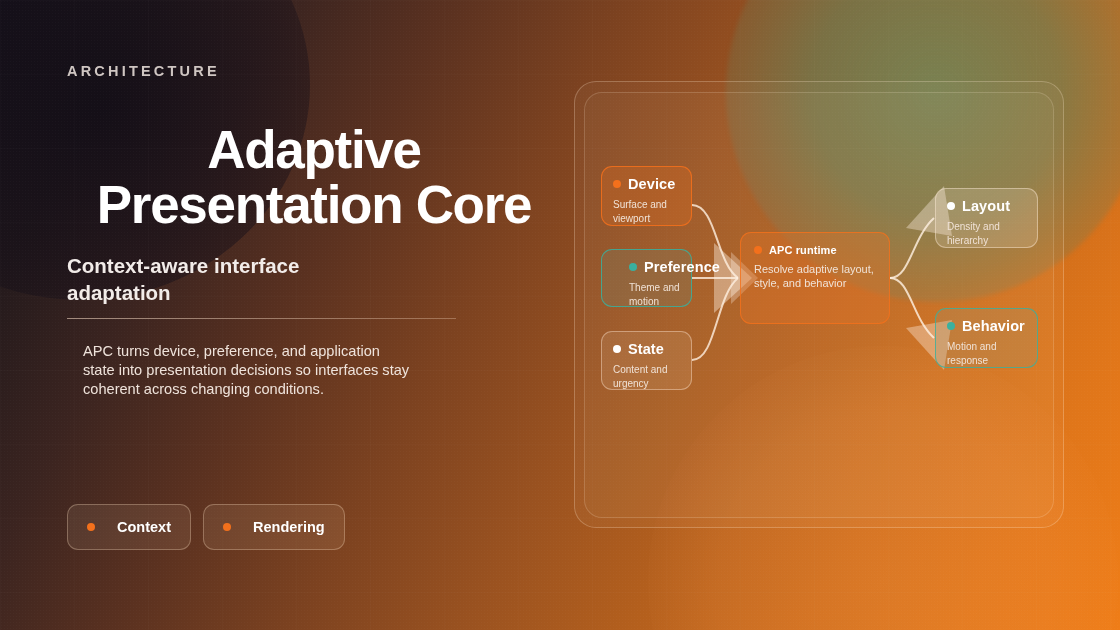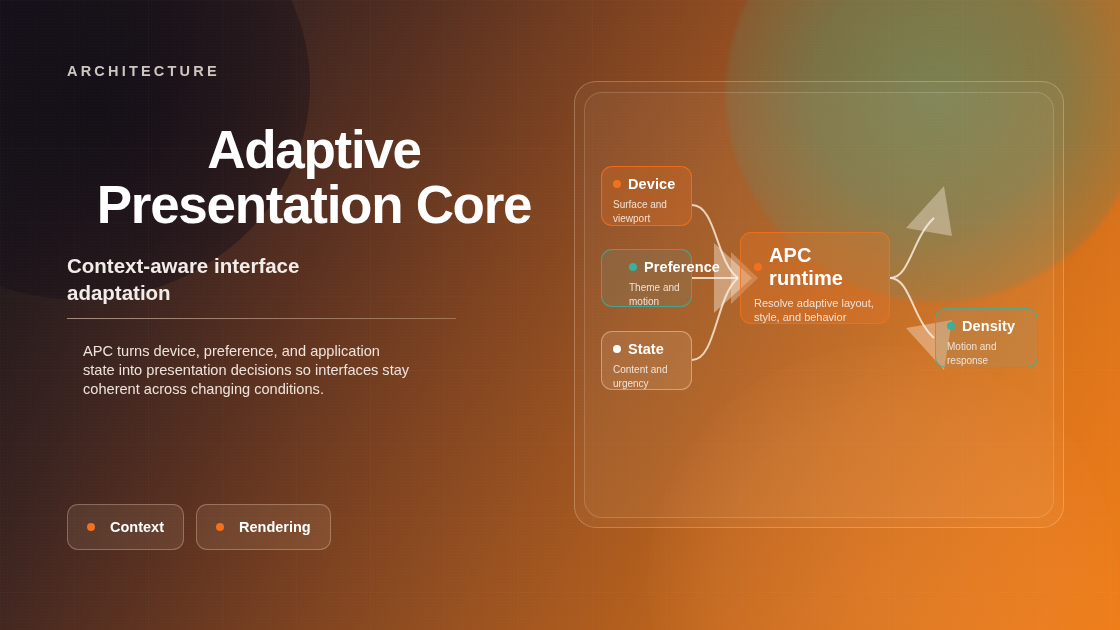--- a/index.html
+++ b/index.html
@@ -80,21 +80,21 @@
   #divider {
     position:absolute; top:318px; left:0; width:389px; height:1px;
     background:linear-gradient(to right, rgba(255,228,205,.55), rgba(255,228,205,.30));
   }
   #body-copy {
     position:absolute; top:342px; left:16px; width:330px;
     font-size:14.6px; line-height:19px; color:#efe3db;
   }
   #chips { position:absolute; top:504px; left:0; display:flex; gap:12px; }
   .chip {
-    display:flex; align-items:center; gap:15px;
+    display:flex; align-items:center; gap:22px;
     height:46px; padding:0 19px;
     border:1px solid rgba(255,228,200,.30);
     border-radius:11px;
     background:rgba(255,228,200,.085);
     color:#ffffff; font-size:14.5px; font-weight:bold;
   }
   .chip .dot { width:8px; height:8px; border-radius:50%; background:#f3701c; flex:none; }
 
   
   #panel {
@@ -125,21 +125,21 @@
 
   #node-device   { left:601px; top:166px;  width:91px;  height:60px;
                    border:1px solid rgba(243,112,28,.85); background:rgba(226,110,34,.30); }
   #node-pref     { left:601px; top:249px;  width:91px;  height:58px;
                    border:1px solid rgba(58,176,158,.85); background:rgba(120,130,110,.26);padding-left:27px; }
   #node-state    { left:601px; top:331px;  width:91px;  height:59px;
                    border:1px solid rgba(255,232,210,.42); background:rgba(255,232,210,.10); }
   #node-runtime  { left:740px; top:232px;  width:150px; height:92px;
                    border:1px solid rgba(243,112,28,.80); background:rgba(233,118,38,.34);
                    padding:11px 13px 0 13px; }
-  #node-runtime .ntitle { font-size:20px; }
+  #node-runtime .ntitle { font-size:11px; }
   #node-runtime .ndesc  { font-size:11px; line-height:14px; }
   #node-layout   { left:935px; top:188px;  width:103px; height:60px;
                    border:1px solid rgba(255,236,214,.45); background:rgba(255,238,218,.17); }
   #node-behavior { left:935px; top:308px;  width:103px; height:60px;
                    border:1px solid rgba(58,176,158,.80); background:rgba(150,150,120,.24); }
 
   #links { position:absolute; left:0; top:0; width:1120px; height:630px; pointer-events:none; }
 </style>
 </head>
 <body>
@@ -213,21 +213,28 @@
   </div>
 
   <div class="node" id="node-runtime">
     <div class="nhead">
       <span class="ndot" style="background:#f3701c"></span>
       <span class="ntitle">APC runtime</span>
     </div>
     <div class="ndesc">Resolve adaptive layout, style, and behavior</div>
   </div>
 
+  <div class="node" id="node-layout">
+    <div class="nhead">
+      <span class="ndot" style="background:#ffffff"></span>
+      <span class="ntitle">Layout</span>
+    </div>
+    <div class="ndesc">Density and hierarchy</div>
+  </div>
 
   <div class="node" id="node-behavior">
     <div class="nhead">
       <span class="ndot" style="background:#3ab09e"></span>
-      <span class="ntitle">Density</span>
+      <span class="ntitle">Behavior</span>
     </div>
     <div class="ndesc">Motion and response</div>
   </div>
 </div>
 
 </body></html>

